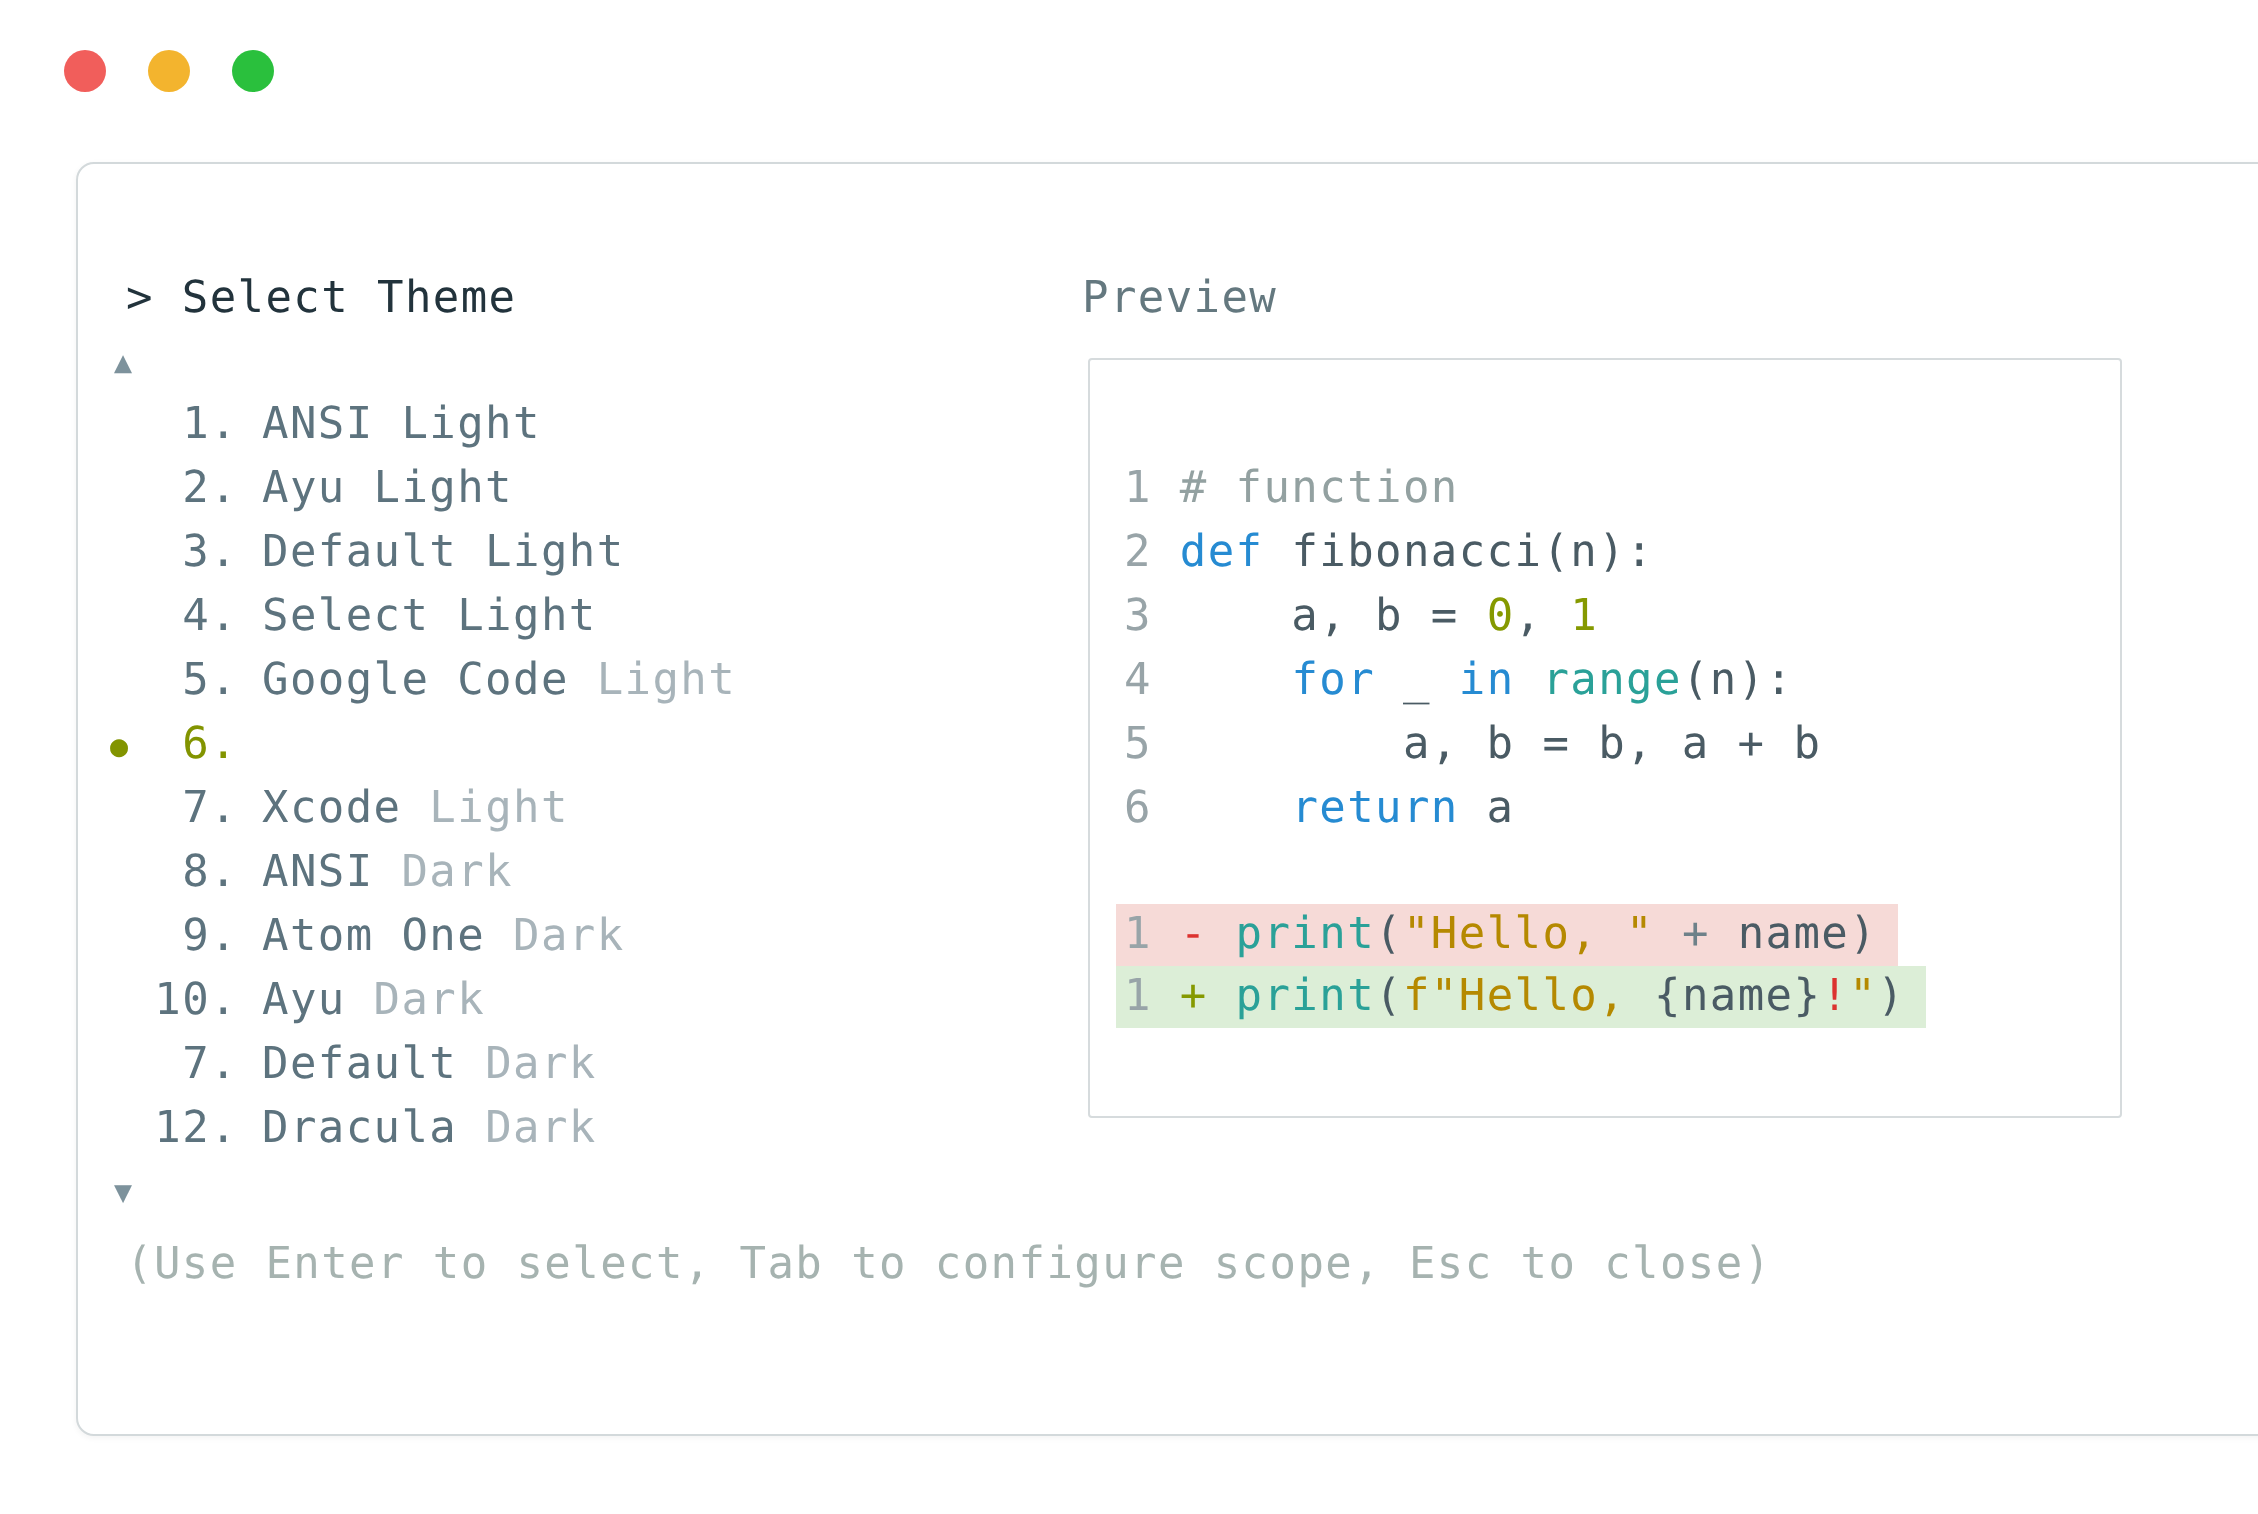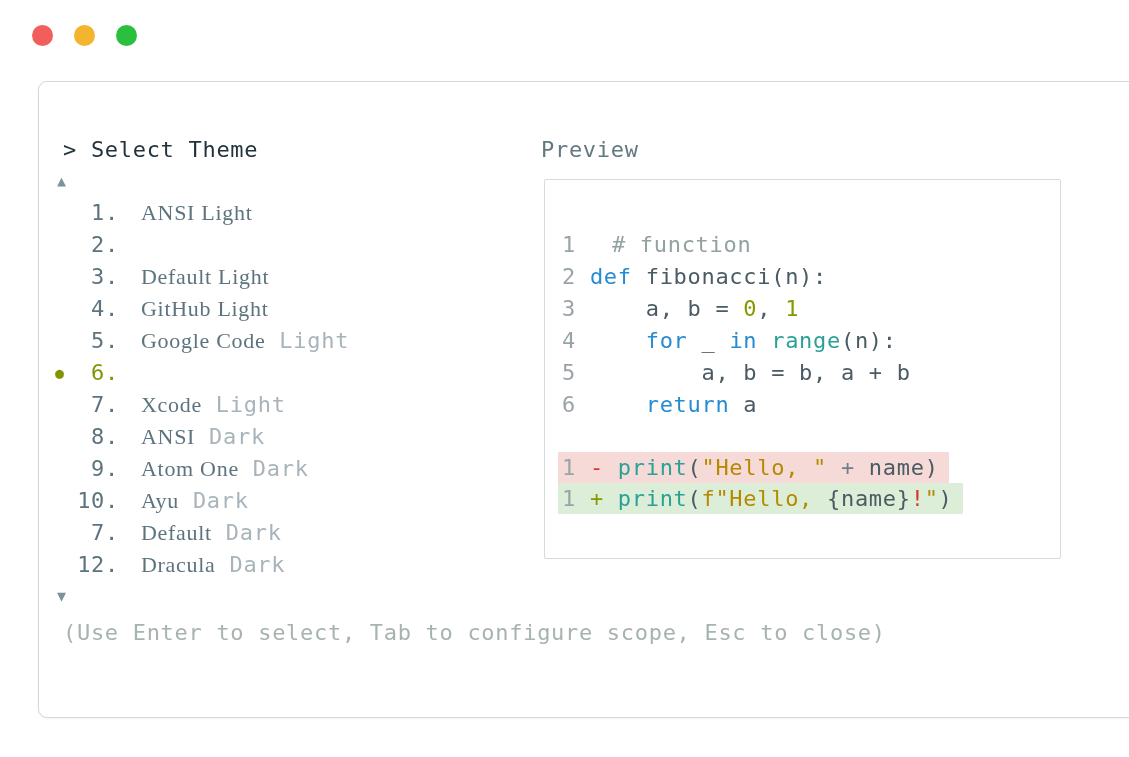--- a/index.html
+++ b/index.html
@@ -27,41 +27,41 @@
   .prompt{position:absolute;left:24px;top:52px;line-height:32px;color:var(--fg-strong);}
   .arrow{position:absolute;left:18px;width:30px;text-align:left;font-size:15px;
     letter-spacing:0;color:var(--arrow);line-height:22px;cursor:default;}
   .arrow-up{top:88px;}
   .arrow-down{top:503px;}
 
   .tlist{position:absolute;left:10px;top:115px;}
   .trow{display:flex;height:32px;line-height:32px;color:var(--item);font-size:22px;letter-spacing:0.7px;}
   .bslot{width:28px;padding-left:6px;font-size:15px;color:var(--selected);}
   .tnum{width:42px;text-align:right;}
-  .tnm{margin-left:22px;white-space:pre;font-family:Liberation Serif, serif;}
+  .tnm{margin-left:12px;white-space:pre;}
   .tdm{color:var(--dim);white-space:pre;}
   .trow.sel{color:var(--selected);}
 
   .help{position:absolute;left:24px;top:535px;line-height:32px;color:var(--help);}
 
   .plabel{position:absolute;left:502px;top:52px;line-height:32px;color:var(--plabel);}
   .pbox{position:absolute;left:505px;top:97px;width:517px;height:380px;
     border:1.5px solid var(--box-border);border-radius:2px;background:#ffffff;
     padding:49px 0 0 17px;}
   .cline{height:32px;line-height:32px;white-space:pre;font-size:22px;
     letter-spacing:0.7px;color:var(--plain);}
   .lnum{color:var(--lnum);}
   .spacer{height:31px;}
   .dline{display:table;white-space:pre;height:31px;line-height:31px;
     font-size:22px;letter-spacing:0.7px;color:var(--plain);
     margin-left:-4px;padding:0 10px 0 4px;}
   .dline.removed{background:var(--diff-red-bg);}
   .dline.added{background:var(--diff-green-bg);}
 
-  .tk-comment{color:var(--comment);margin-left:22px;} .tk-kw{color:var(--kw);text-align:center;}
+  .tk-comment{color:var(--comment);} .tk-kw{color:var(--kw);text-align:center;}
   .tk-fn{color:var(--fn);margin-top:33px;} .tk-num{color:var(--num);}
   .tk-str{color:var(--str);} .tk-red{color:var(--red);}
   .tk-green{color:var(--green);} .tk-op{color:var(--op);}
   .tk-plain{color:var(--plain);}
 </style>
 </head>
 <body>
 
 <div class="stage">
 
@@ -79,30 +79,31 @@
 
     <div class="tlist" id="theme-list">
         <div class="trow">
           <span class="bslot"></span>
           <span class="tnum">1.</span>
           <span class="tnm">ANSI Light</span>
         </div>
         <div class="trow">
           <span class="bslot"></span>
           <span class="tnum">2.</span>
+          <span class="tnm">Ayu Light</span>
         </div>
         <div class="trow">
           <span class="bslot"></span>
           <span class="tnum">3.</span>
           <span class="tnm">Default Light</span>
         </div>
         <div class="trow">
           <span class="bslot"></span>
           <span class="tnum">4.</span>
-          <span class="tnm">GitHub Light</span>
+          <span class="tnm">Select Light</span>
         </div>
         <div class="trow">
           <span class="bslot"></span>
           <span class="tnum">5.</span>
           <span class="tnm">Google Code</span>
           <span class="tdm"> Light</span>
         </div>
         <div class="trow sel">
           <span class="bslot">●</span>
           <span class="tnum">6.</span>

